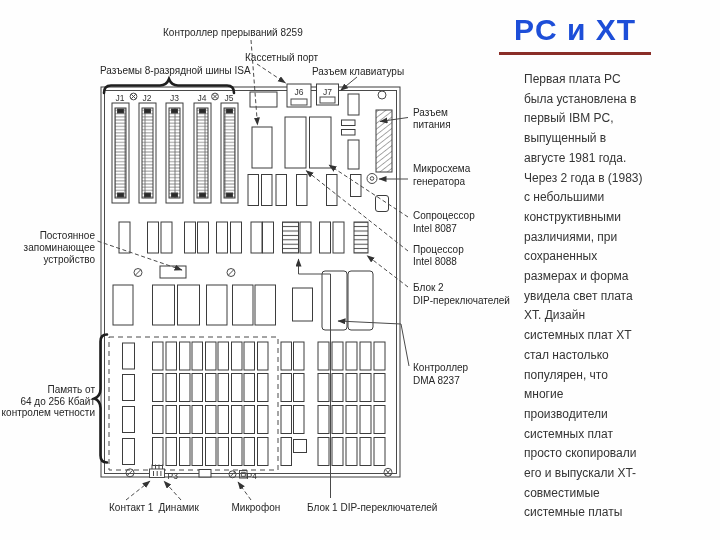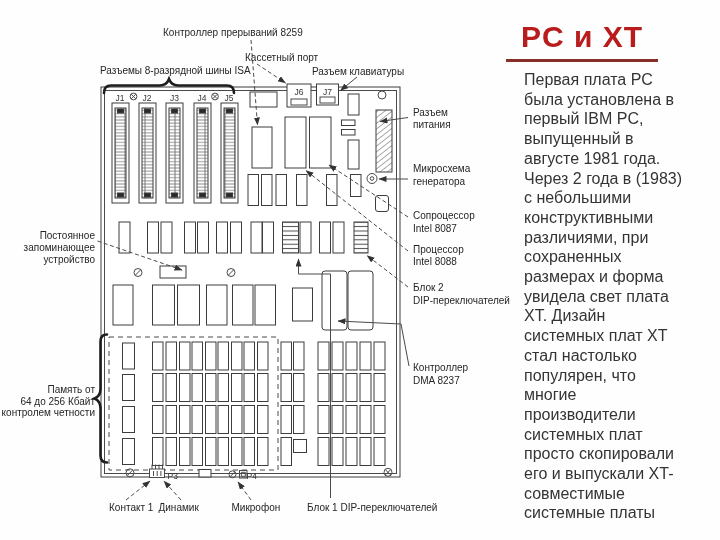--- a/index.html
+++ b/index.html
@@ -7,25 +7,25 @@
         font-family:"Liberation Sans",sans-serif;}
   svg{position:absolute;left:0;top:0;}
   svg .comp{fill:#ffffff;stroke:#3d3d3d;stroke-width:1;}
   svg .thin{fill:none;stroke:#4a4a4a;stroke-width:1;}
   svg .wire{fill:none;stroke:#4a4a4a;stroke-width:1;}
   svg .dash{stroke-dasharray:4 2.6;}
   svg .brace{fill:none;stroke:#1e1e1e;stroke-width:2.6;stroke-linecap:round;}
   svg text{font-family:"Liberation Sans",sans-serif;}
   svg .lbl{font-size:10px;fill:#262626;}
   svg .ref{font-size:8.5px;fill:#333333;}
-  .article-title{position:absolute;left:498px;top:12px;width:152px;margin:8px;text-align:center;
-     font-size:30px;font-weight:bold;letter-spacing:1px;color:#b91c1c;
+  .article-title{position:absolute;left:498px;top:12px;width:152px;margin:1px;text-align:center;
+     font-size:30px;font-weight:bold;letter-spacing:1px;color:#1d4ed8;
      border-bottom:3px solid #8a2e28;padding-bottom:5px;}
   .article-body{position:absolute;left:524px;top:70px;width:190px;margin:0;
-     font-size:16px;line-height:19.7px;color:#343434;white-space:pre-line;}
+     font-size:12px;line-height:19.7px;color:#343434;white-space:pre-line;}
 </style>
 </head>
 <body>
 
 <div class="page">
 
 <svg width="720" height="540" viewBox="0 0 720 540">
   <defs>
     <pattern id="slotPat" width="10" height="3.2" patternUnits="userSpaceOnUse">
       <path d="M0 1.6 H10" stroke="#6a6a6a" stroke-width="0.8"></path>

